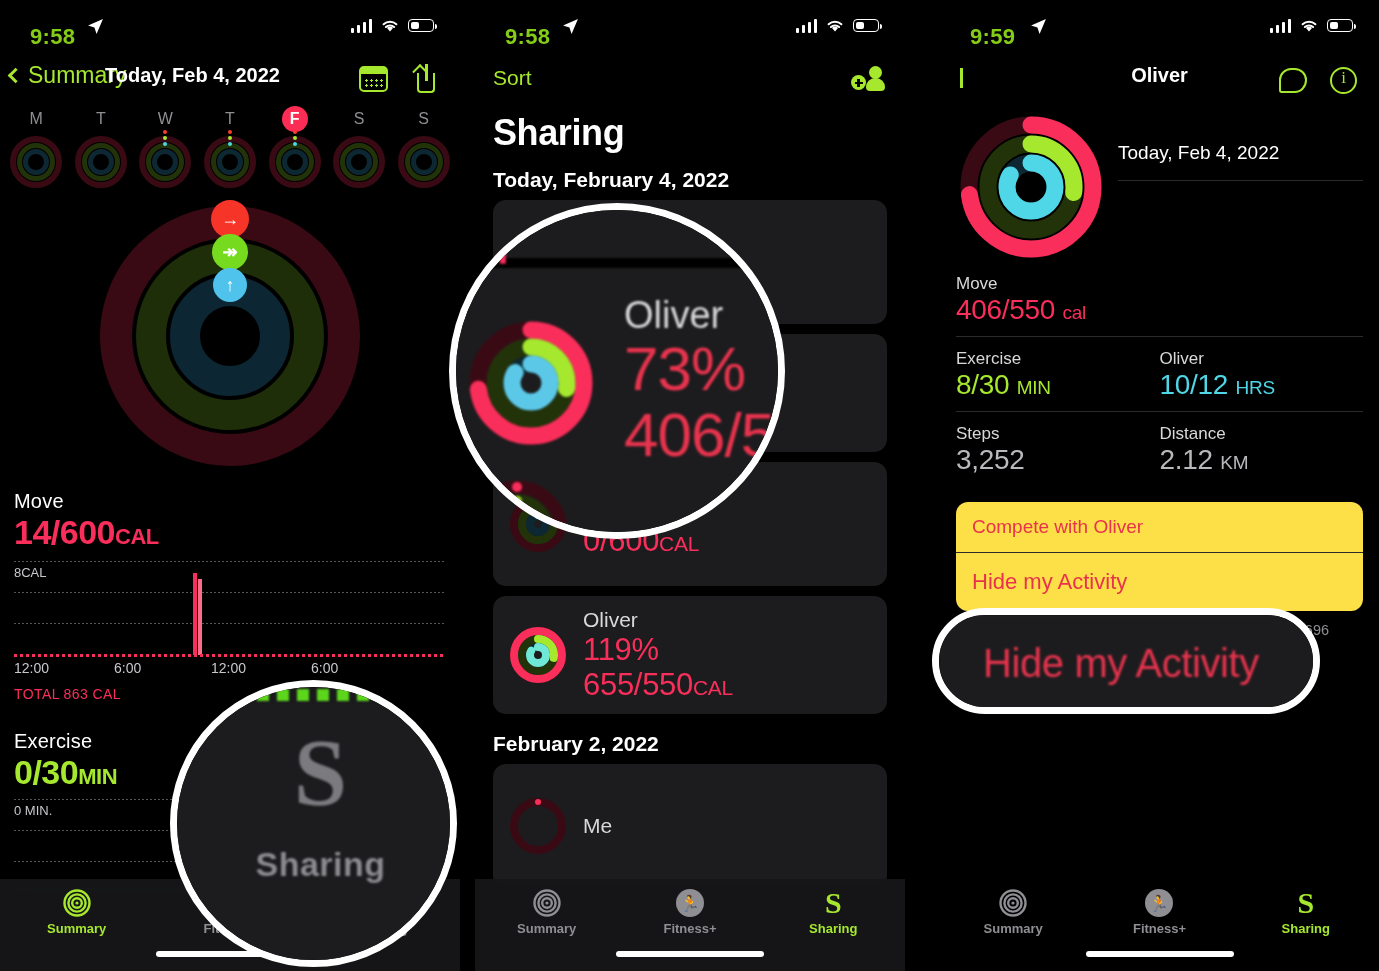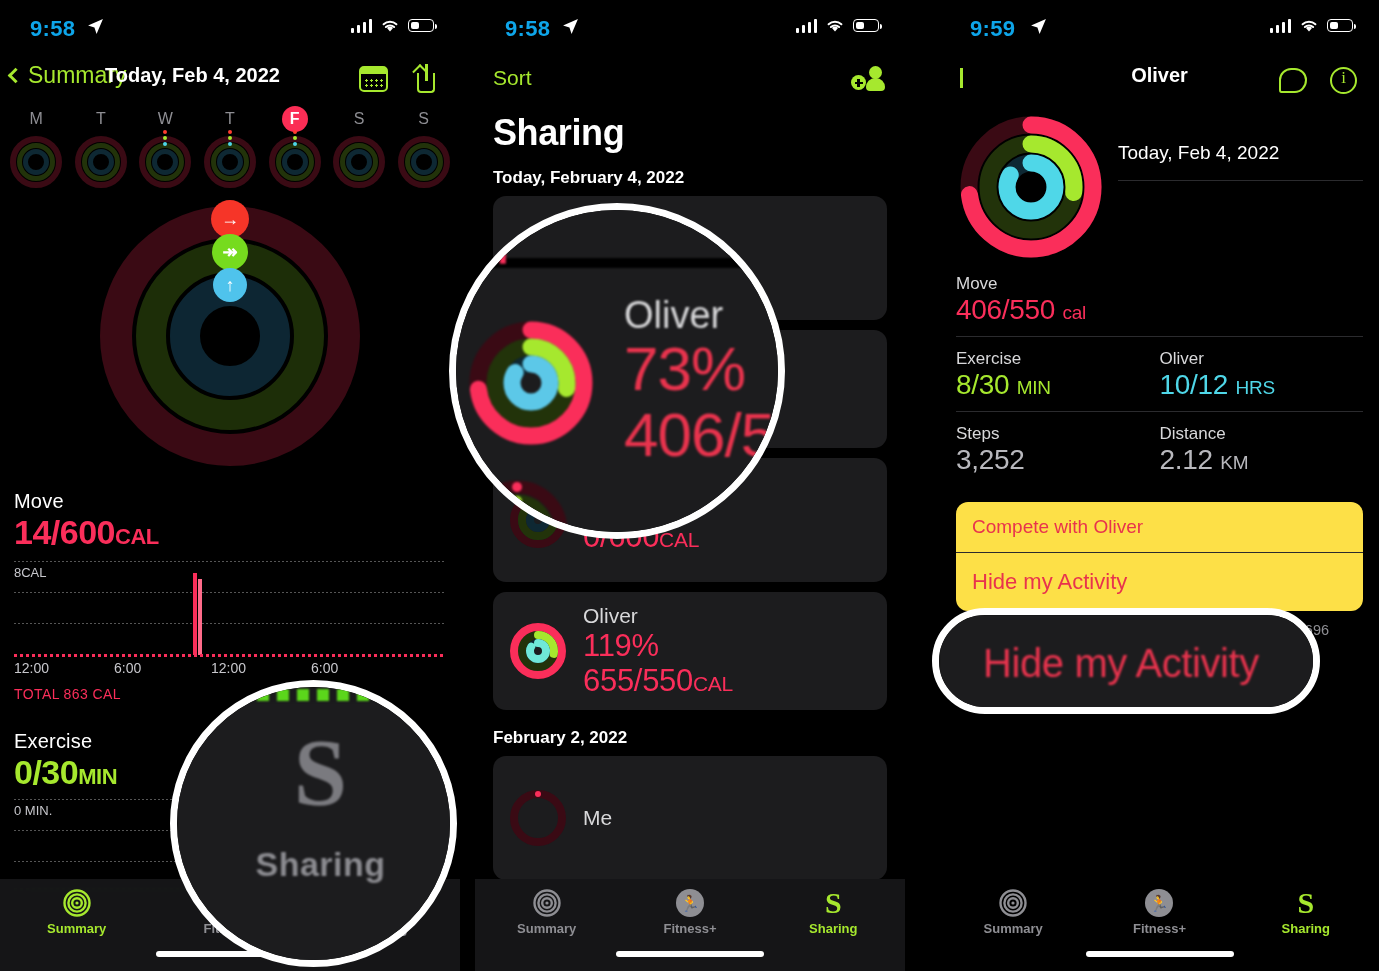--- a/index.html
+++ b/index.html
@@ -13,22 +13,22 @@
 
   
   .panel { position: absolute; top: 0; height: 971px; background: #000; overflow: hidden; }
   #panel-1 { left: 0;   width: 460px; }
   #panel-2 { left: 475px; width: 430px; }
   #panel-3 { left: 940px; width: 439px; }
 
   
   .statusbar { position: relative; height: 58px; }
   .sb-time {
-    position: absolute; left: 30px; top: 16px;
-    color: #0ea5e9; font-size: 22px; font-weight: bold; letter-spacing: .3px;
+    position: absolute; left: 30px; top: 24px;
+    color: #84cc16; font-size: 22px; font-weight: bold; letter-spacing: .3px;
   }
   .sb-loc { position:absolute; top:18px; width:17px; height:17px; }
   .sb-right { position: absolute; right: 26px; top: 18px; display: flex; align-items: center; gap: 8px; }
   .bars { display:flex; align-items:flex-end; gap:2.5px; height:14px; }
   .bars i { width:3.5px; background:#fff; border-radius:1px; display:block; }
   .bars i:nth-child(1){height:5px}.bars i:nth-child(2){height:8px}
   .bars i:nth-child(3){height:11px}.bars i:nth-child(4){height:14px}
   .batt { width:26px; height:13px; border:1.6px solid #fff; border-radius:4px; position:relative; }
   .batt::after { content:""; position:absolute; right:-4px; top:3.5px; width:2px; height:5px; background:#fff; border-radius:0 2px 2px 0;}
   .batt i { position:absolute; left:1.6px; top:1.6px; bottom:1.6px; width:33%; background:#fff; border-radius:2px; display:block;}
@@ -117,21 +117,21 @@
   .tab .t-label{font-size:13px;font-weight:bold;color:#8e8e93;}
   .tab.active .t-label{color:#A6E82E;}
   .ico-summary{width:28px;height:28px;border-radius:50%;position:relative;}
   .ico-fitness{width:28px;height:28px;border-radius:50%;background:#8e8e93;display:flex;align-items:center;justify-content:center;color:#111;font-size:16px;}
   .ico-sharing{width:28px;height:28px;display:flex;align-items:center;justify-content:center;
                font-size:30px;font-weight:bold;font-family:"Liberation Serif",serif;line-height:1;}
   .homebar{position:absolute;left:50%;transform:translateX(-50%);bottom:14px;width:148px;height:6px;background:#fff;border-radius:3px;}
 
   
   .big-title{color:#fff;font-size:36px;font-weight:bold;padding:10px 18px 0;letter-spacing:-.4px;}
-  .sec-head{color:#fff;font-size:17px;font-weight:bold;padding:14px 18px 8px;}
+  .sec-head{color:#fff;font-size:21px;font-weight:bold;padding:14px 18px 8px;}
   .card{background:#1C1C1E;border-radius:13px;margin:0 18px 10px;height:124px;
         display:flex;align-items:center;padding:0 14px;gap:14px;overflow:hidden;}
   .card.tall{height:118px;}
   .mini-rings{position:relative;width:62px;height:62px;flex:none;}
   .mini-rings svg{display:block;}
   .card-txt{display:flex;flex-direction:column;justify-content:center;}
   .c-name{color:#d8d8da;font-size:21px;line-height:1.25;}
   .c-pct{color:#FA2E5A;font-size:31px;font-weight:normal;line-height:1.12;letter-spacing:-.3px;}
   .c-cal{color:#FA2E5A;font-size:31px;line-height:1.12;letter-spacing:-.3px;}
   .c-cal .unit{font-size:21px;}

